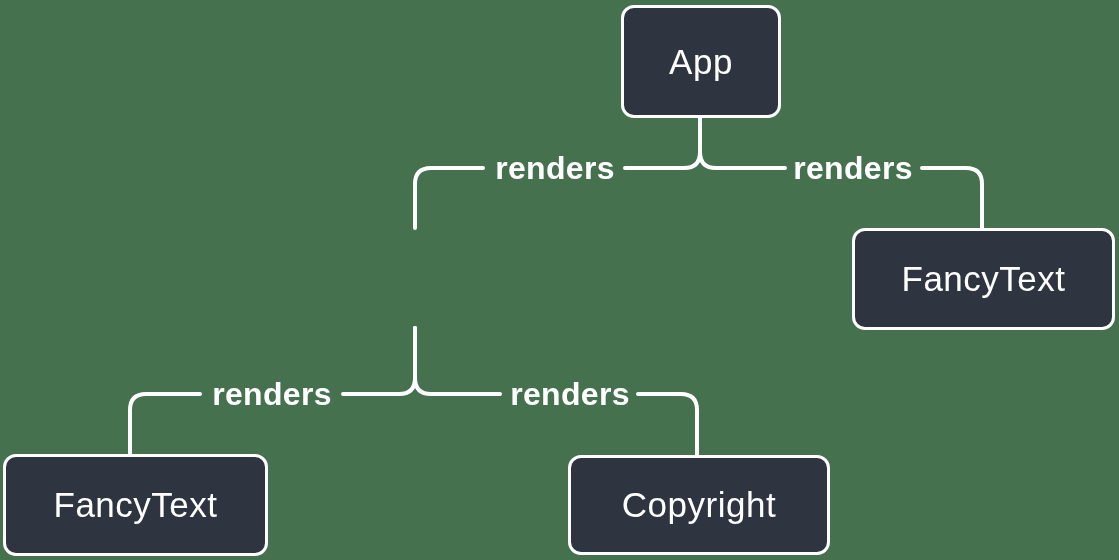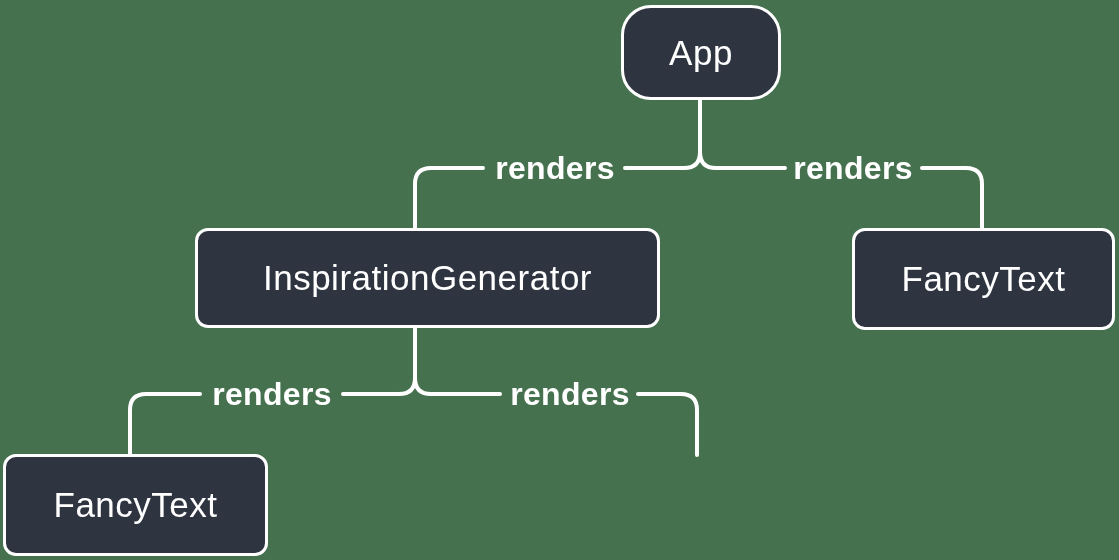--- a/index.html
+++ b/index.html
@@ -35,21 +35,21 @@
     border-radius: 13px;
     display: flex;
     align-items: center;
     justify-content: center;
     color: var(--text, #ffffff);
     font-size: 35px;
     font-weight: 500;
     letter-spacing: 0.5px;
     white-space: nowrap;
   }
-  .node-app        { left: 621px; top: 5px;   width: 160px; height: 95px; border-radius: 30px; }
+  .node-app        { left: 621px; top: 5px;   width: 160px; height: 113px; }
   .node-ig         { left: 195px; top: 228px; width: 465px; height: 100px; }
   .node-fancy-r    { left: 852px; top: 228px; width: 263px; height: 102px; }
   .node-fancy-l    { left: 3px;   top: 454px; width: 265px; height: 102px; }
   .node-copyright  { left: 568px; top: 455px; width: 262px; height: 100px; }
   .edge-label {
     position: absolute;
     transform: translate(-50%, -50%);
     color: var(--text, #ffffff);
     font-size: 32px;
     font-weight: 600;
@@ -80,26 +80,26 @@
 
     <path d="M415 328 V378 Q415 394 431 394 H500"></path>
 
     <path d="M200 394 H146 Q130 394 130 410 V454"></path>
 
     <path d="M638 394 H681 Q697 394 697 410 V455"></path>
   </svg>
 
   <div class="node node-app">App</div>
 
-  <div class="node node-ig">InspirationGenerator</div>
 
   <div class="node node-fancy-r">FancyText</div>
 
   <div class="node node-fancy-l">FancyText</div>
 
+  <div class="node node-copyright">Copyright</div>
 
   <div class="edge-label edge-label-1">renders</div>
 
   <div class="edge-label edge-label-2">renders</div>
 
   <div class="edge-label edge-label-3">renders</div>
 
   <div class="edge-label edge-label-4">renders</div>
 
 </div>

